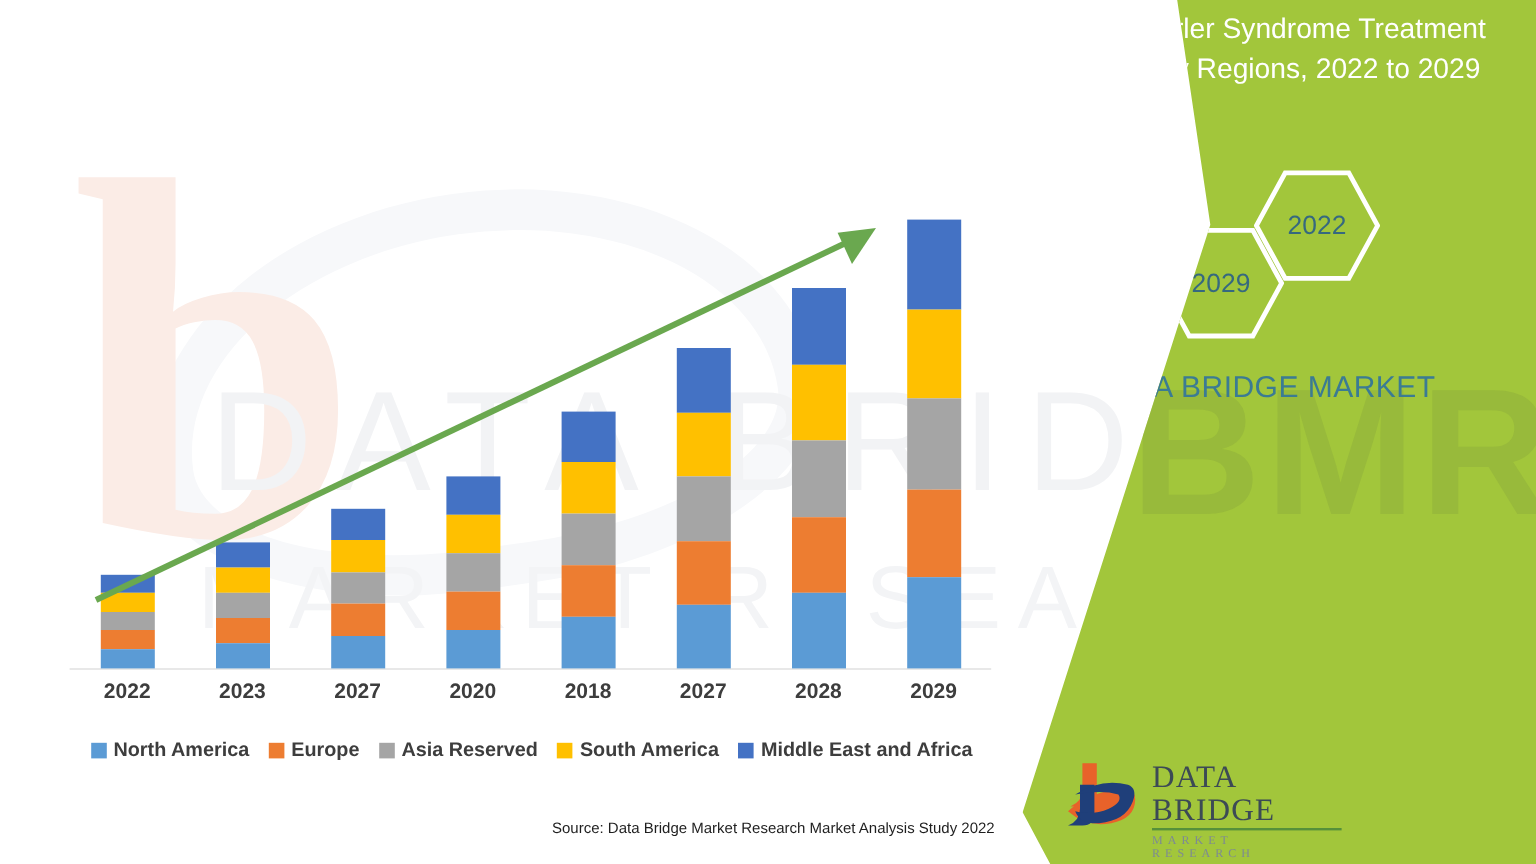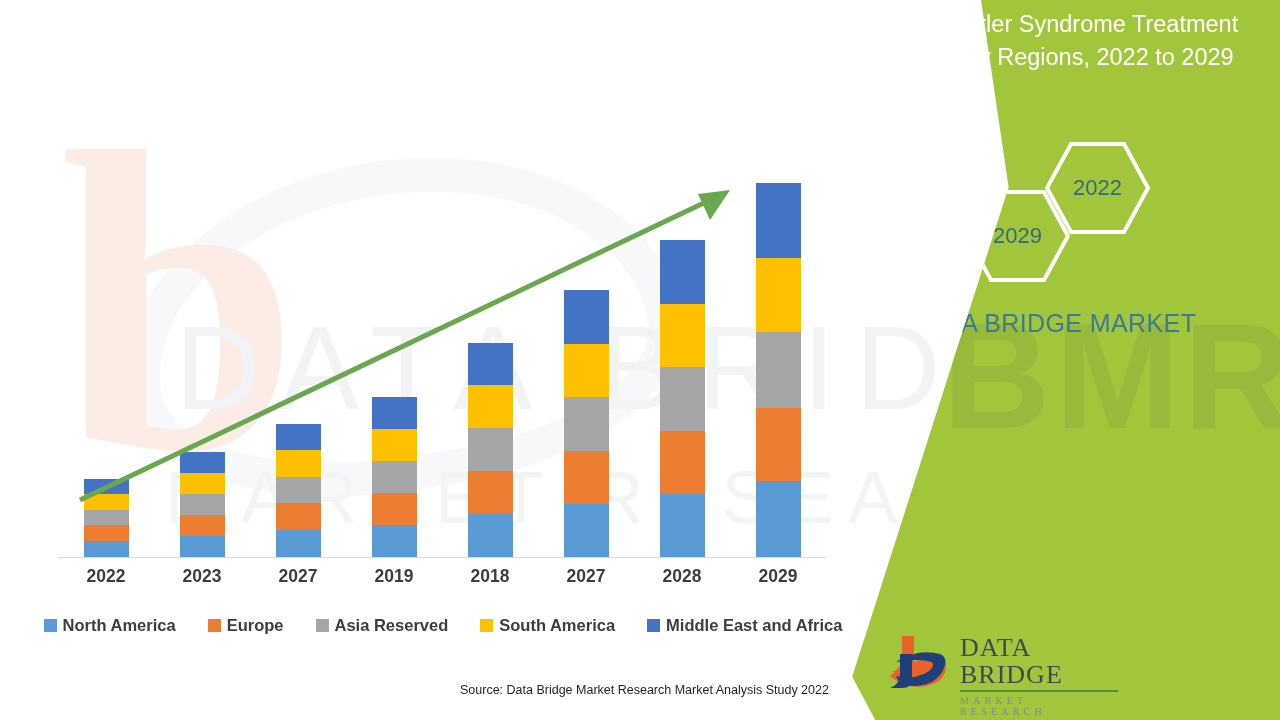--- a/index.html
+++ b/index.html
@@ -209,21 +209,21 @@
     font-family: "Liberation Sans", sans-serif;
   }
 
   .legend {
     position: absolute;
     left: 58px; top: 616px;
     width: 770px;
     display: flex;
     align-items: center;
     justify-content: center;
-    gap: 32px;
+    gap: 16px;
   }
   .legend-item { display: flex; align-items: center; gap: 6px; }
   .legend-swatch { width: 13px; height: 13px; flex: none; }
   .legend-label {
     color: #3d3d3d;
     font-size: 16.5px;
     font-weight: 700;
     font-family: "Liberation Sans", sans-serif;
     white-space: nowrap;
   }
@@ -336,21 +336,21 @@
 
   <svg class="arrow" viewBox="0 0 770 400">
     <line x1="22" y1="340" x2="652" y2="40" stroke="#6aa84f" stroke-width="5"></line>
     <polygon points="672,30 640,34 652,60" fill="#6aa84f"></polygon>
   </svg>
 
   <div class="xlabels" id="xlabels">
       <div class="xlabel">2022</div>
       <div class="xlabel">2023</div>
       <div class="xlabel">2027</div>
-      <div class="xlabel">2019</div>
+      <div class="xlabel">2020</div>
       <div class="xlabel">2018</div>
       <div class="xlabel">2027</div>
       <div class="xlabel">2028</div>
       <div class="xlabel">2029</div>
     </div>
 
   <div class="legend" id="legend">
       <div class="legend-item">
         <span class="legend-swatch" style="background: rgb(91, 155, 213);"></span>
         <span class="legend-label">North America</span>

